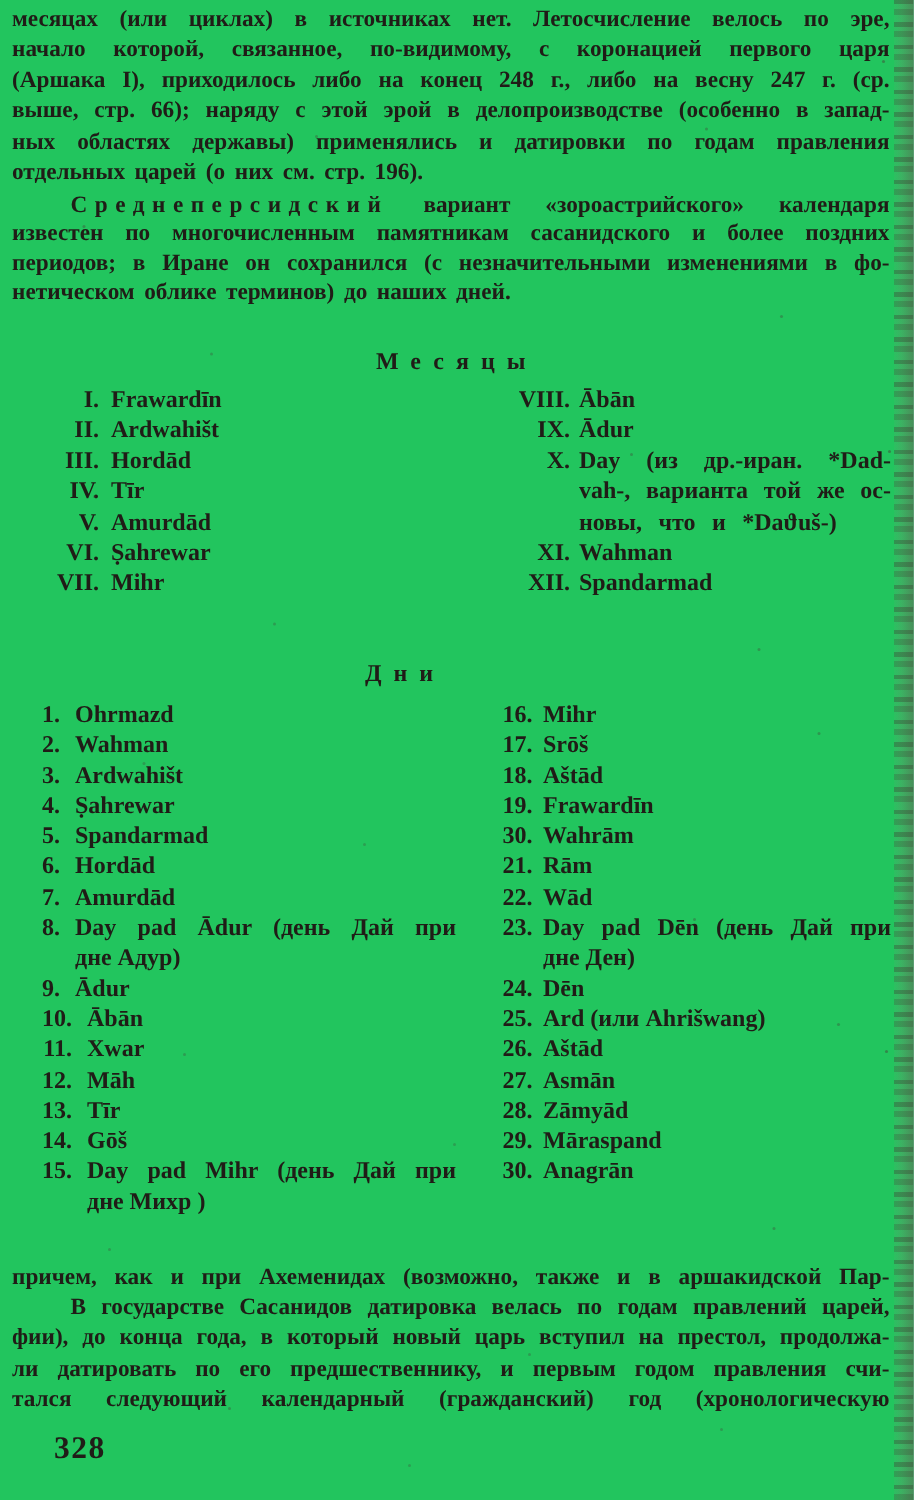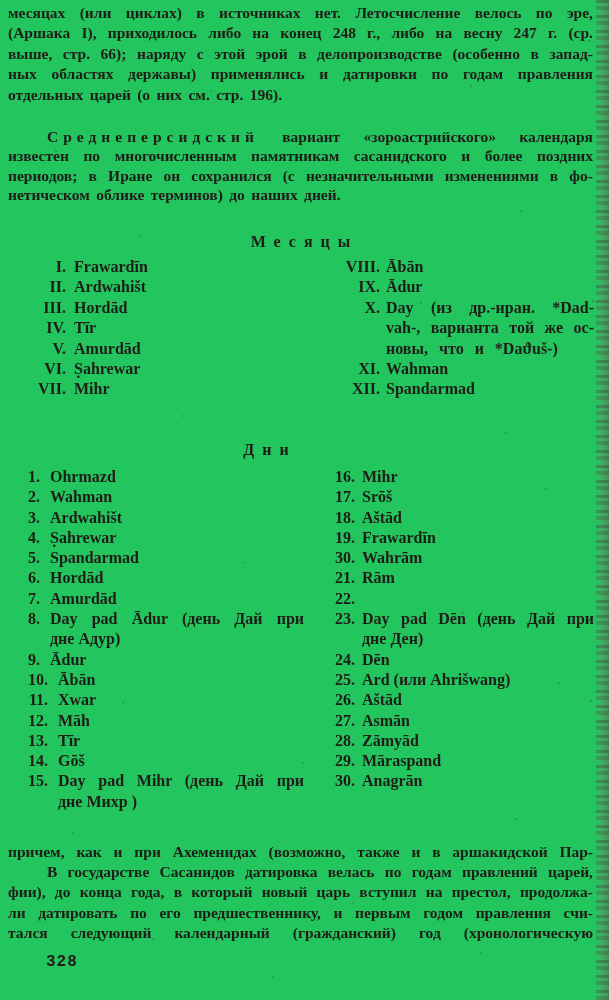--- a/index.html
+++ b/index.html
@@ -36,21 +36,21 @@
   .mcol2 .num{width:50px;}
   .mcol2 .nm{margin-left:6px;}
   .dcol1{left:10px;top:467px;width:294px;line-height:20.3px;}
   .dcol1 .num{width:30px;}
   .dcol1 .row.wide .num{width:38px;}
   .dcol1 .nm{margin-left:10px;}
   .dcol2{left:322px;top:467px;width:272px;line-height:20.3px;}
   .dcol2 .num{width:33px;}
   .dcol2 .nm{margin-left:7px;}
   .ws{word-spacing:7px;}
-  .pagenum{left:46px;top:953px;font-size:16px;letter-spacing:1px;font-family:Liberation Mono, monospace;}
+  .pagenum{left:36px;top:953px;font-size:21px;letter-spacing:1px;}
   
   .edge{
     right:0;top:0;width:13px;height:1000px;
     background:
       repeating-linear-gradient(to bottom,
         rgba(70,64,55,.38) 0 3px,
         rgba(140,133,120,.10) 3px 6px,
         rgba(80,73,63,.30) 6px 10px,
         rgba(150,143,130,.08) 10px 15px),
       linear-gradient(to right,
@@ -76,20 +76,21 @@
       592px 300px 0 rgba(70,62,52,.45), 590px 700px 0 rgba(70,62,52,.45);
   }
 </style>
 </head>
 <body>
 
 <div class="page">
 
   <div class="abs par p1">
     <div class="jl">месяцах (или циклах) в источниках нет. Летосчисление велось по эре,</div>
+    <div class="jl">начало которой, связанное, по-видимому, с коронацией первого царя</div>
     <div class="jl">(Аршака I), приходилось либо на конец 248 г., либо на весну 247 г. (ср.</div>
     <div class="jl">выше, стр. 66); наряду с этой эрой в делопроизводстве (особенно в запад-</div>
     <div class="jl">ных областях державы) применялись и датировки по годам правления</div>
     <div class="ll">отдельных царей (о них см. стр. 196).</div>
   </div>
 
   <div class="abs par p2">
     <div class="jl ind"><span class="sp-word">Среднеперсидский</span> <span>вариант «зороастрийского» календаря</span></div>
     <div class="jl">известен по многочисленным памятникам сасанидского и более поздних</div>
     <div class="jl">периодов; в Иране он сохранился (с незначительными изменениями в фо-</div>
@@ -247,20 +248,21 @@
     <div class="row">
         <span class="num">30.</span>
         <span class="nm">Wahrām</span>
       </div>
     <div class="row">
         <span class="num">21.</span>
         <span class="nm">Rām</span>
       </div>
     <div class="row">
         <span class="num">22.</span>
+        <span class="nm">Wād</span>
       </div>
     <div class="row">
       <span class="num">23.</span>
       <span class="nm">
         <div class="jl">Day pad Dēn (день Дай при</div>
         <div>дне Ден)</div>
       </span>
     </div>
     <div class="row">
         <span class="num">24.</span>

